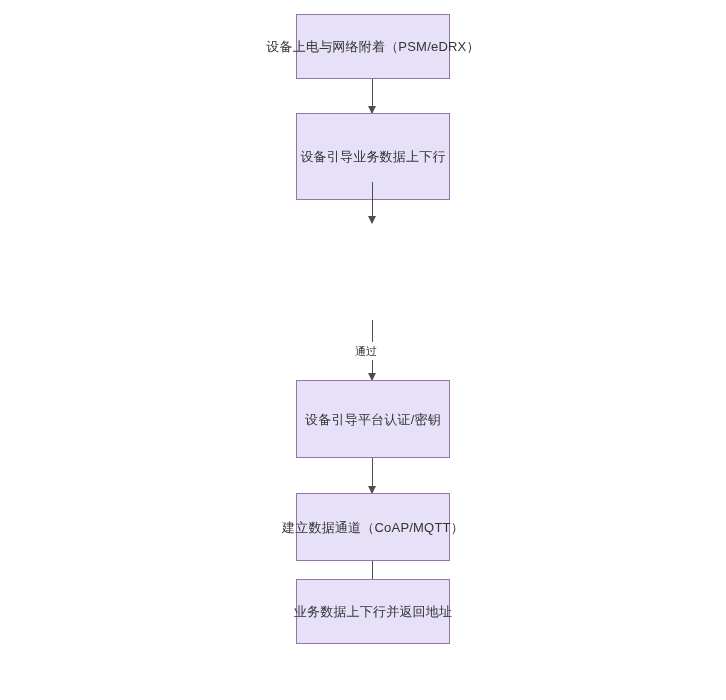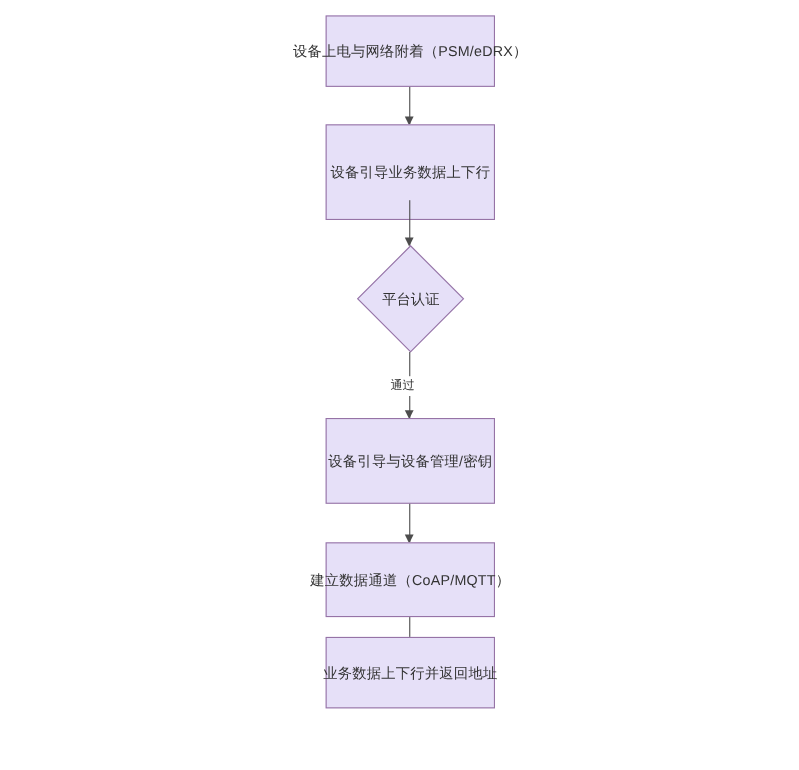--- a/index.html
+++ b/index.html
@@ -140,33 +140,29 @@
 
   <div class="node node-bootstrap">
     <span class="line">设备引导</span>
     <span class="line">业务数据上下行</span>
   </div>
 
   <div class="connector conn-2">
     <span class="arrowhead"></span>
   </div>
 
-  <div class="decision">
-    <span class="diamond-shape"></span>
-    <span class="diamond-label">平台认证</span>
-  </div>
 
   <div class="connector conn-3">
     <span class="arrowhead"></span>
   </div>
   <div class="edge-label">通过</div>
 
   <div class="node node-register">
     <span class="line">设备引导</span>
-    <span class="line">与设备管理/密钥</span>
+    <span class="line">平台认证/密钥</span>
   </div>
 
   <div class="connector conn-4">
     <span class="arrowhead"></span>
   </div>
 
   <div class="node node-channel">
     <span class="line">建立数据通道</span>
     <span class="line">（CoAP/MQTT）</span>
   </div>

